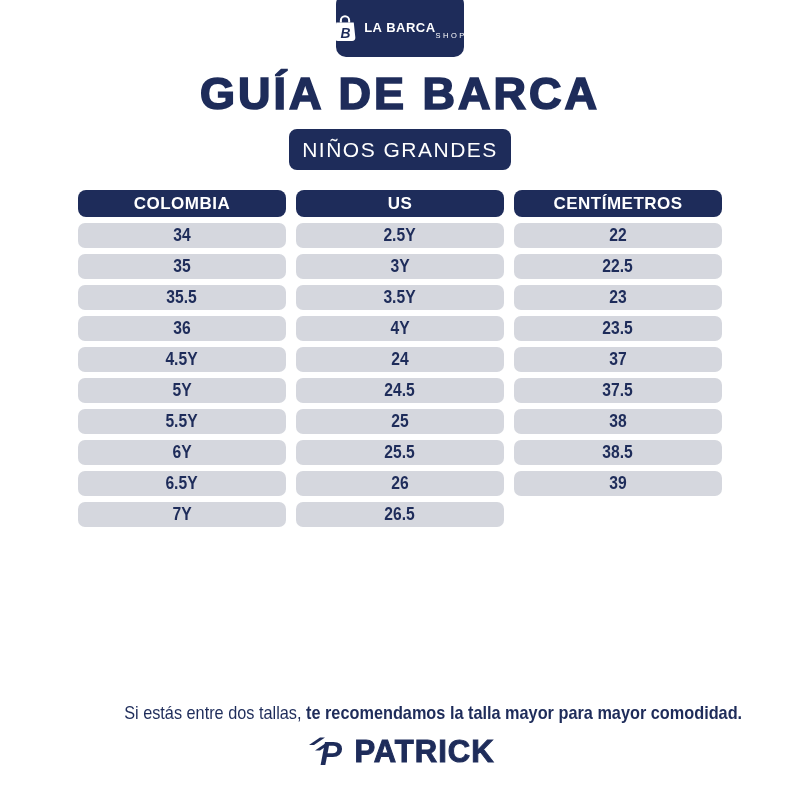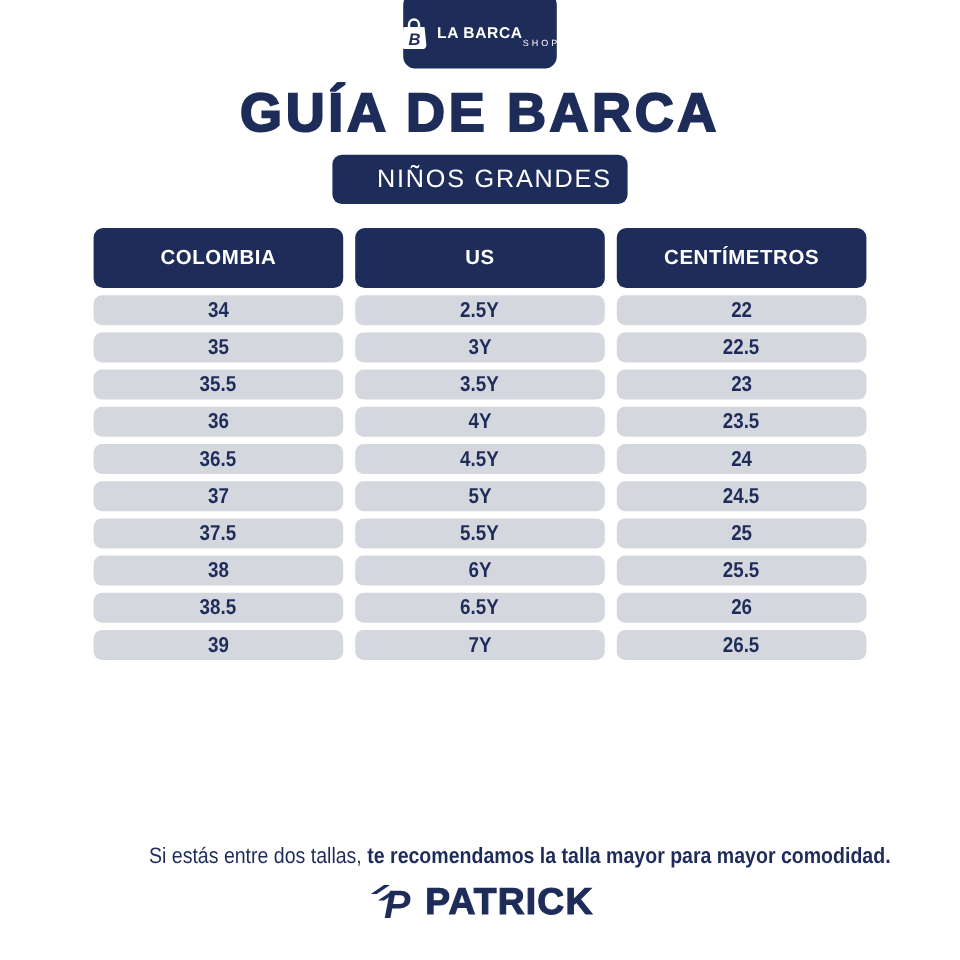--- a/index.html
+++ b/index.html
@@ -29,30 +29,30 @@
   .title{
     margin:14px 0 0;text-align:center;color:var(--navy);
     font-size:45px;line-height:45px;font-weight:bold;letter-spacing:3px;
     -webkit-text-stroke:1.7px var(--navy);
   }
   
   .subtitle{
     width:222px;height:41px;margin:13px auto 0;
     background:var(--navy);border-radius:8px;
     color:#fff;font-size:21px;letter-spacing:1.5px;
-    display:flex;align-items:center;justify-content:center;padding-left:24px;
+    display:flex;align-items:center;justify-content:center;
   }
   
   .size-table{
     width:644px;margin:20px auto 0;
     display:grid;grid-template-columns:repeat(3,1fr);
     column-gap:10px;row-gap:6px;
   }
   .hcell{
-    height:50px;background:var(--navy);border-radius:8px;
+    height:27px;background:var(--navy);border-radius:8px;
     display:flex;align-items:center;justify-content:center;
     color:#fff;font-weight:bold;font-size:17px;letter-spacing:.5px;
   }
   .cell{
     height:25px;background:var(--row-gray);border-radius:7px;
     display:flex;align-items:center;justify-content:center;
     color:var(--navy);font-weight:bold;font-size:18px;
   }
   .cond{display:inline-block;transform:scaleX(.87);}
   
@@ -139,23 +139,20 @@
         <span class="cond">36</span>
       </div>
     <div class="cell">
         <span class="cond">4Y</span>
       </div>
     <div class="cell">
         <span class="cond">23.5</span>
       </div>
 
     <div class="cell">
-        <span class="cond">36.5</span>
-      </div>
-    <div class="cell">
         <span class="cond">4.5Y</span>
       </div>
     <div class="cell">
         <span class="cond">24</span>
       </div>
 
     <div class="cell">
         <span class="cond">37</span>
       </div>
     <div class="cell">

